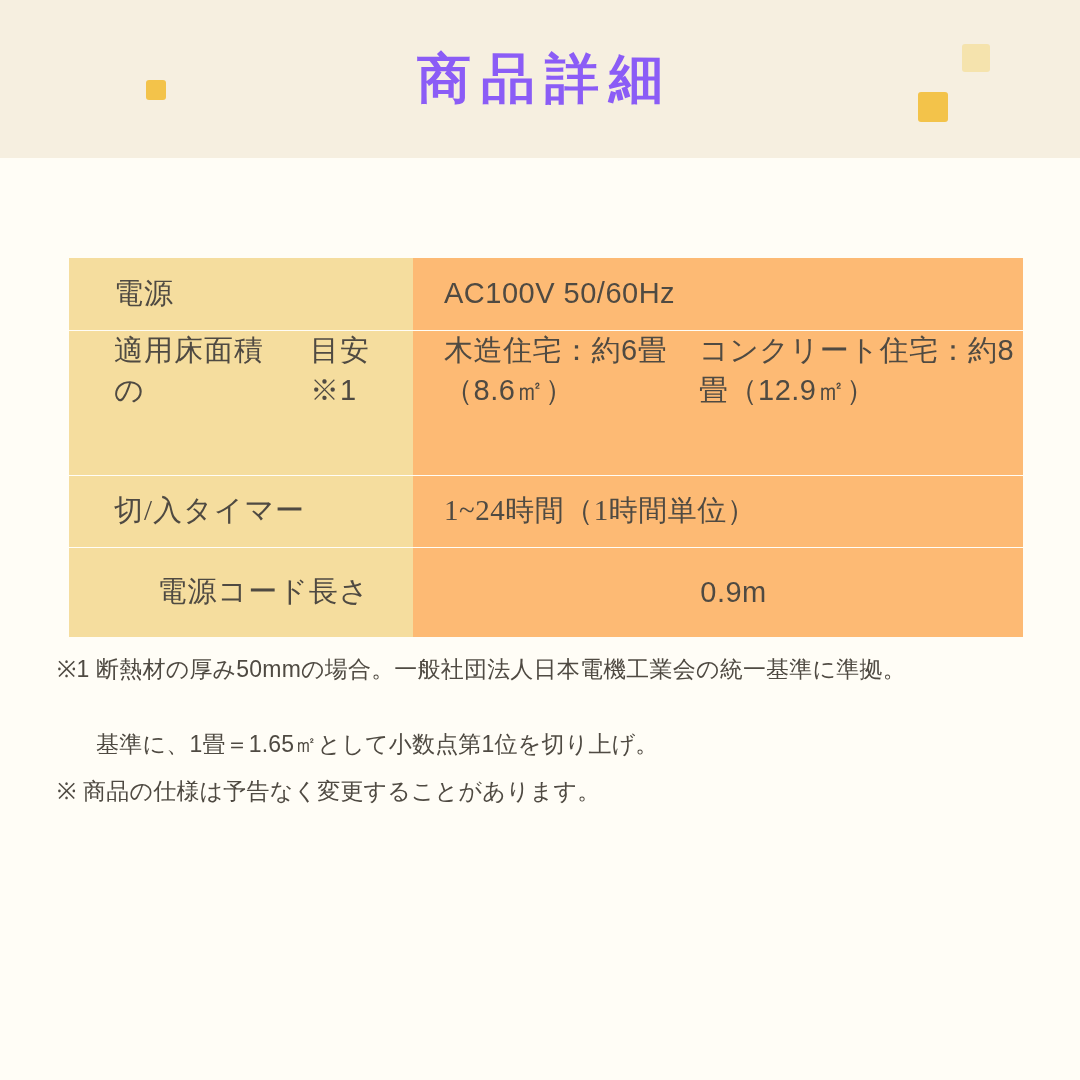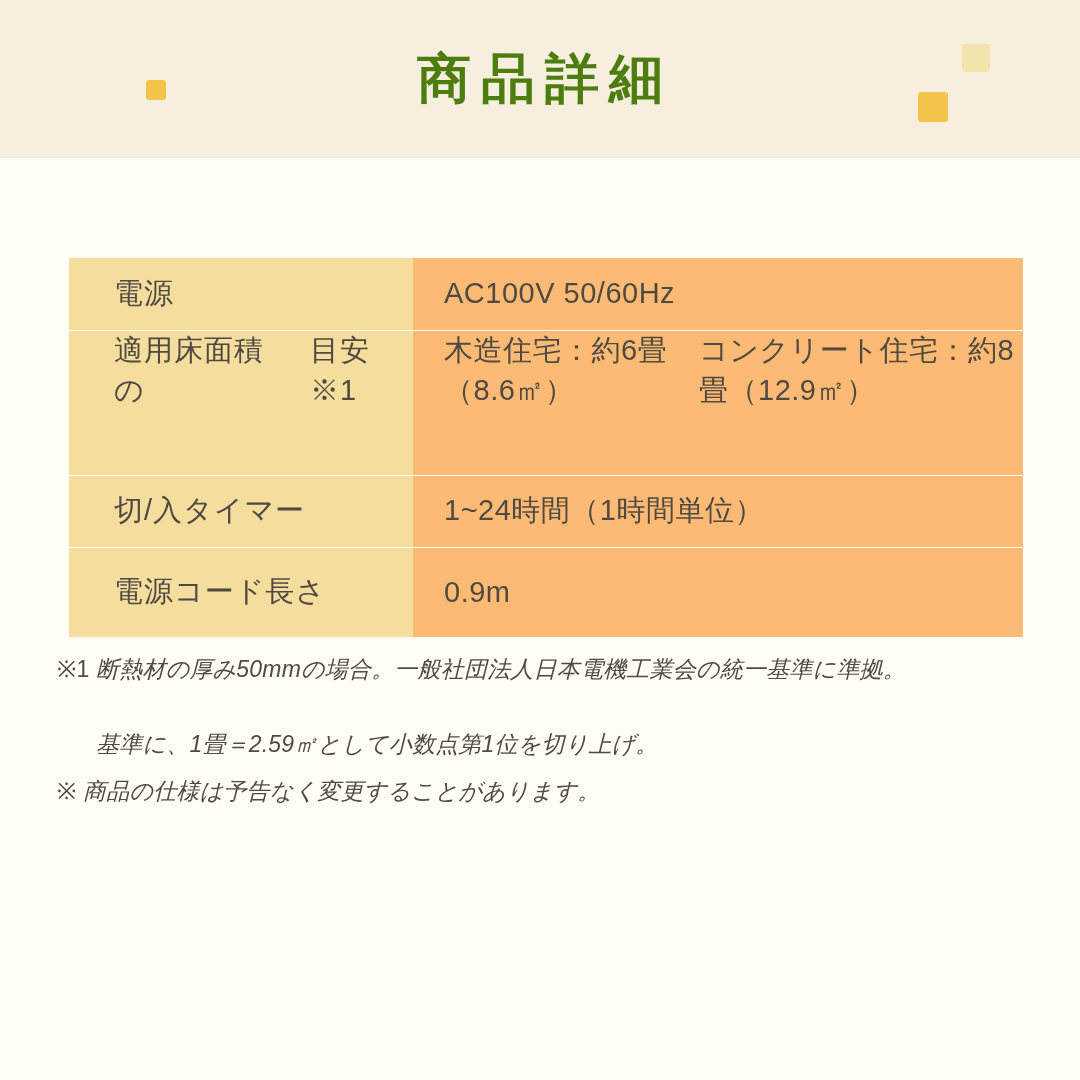--- a/index.html
+++ b/index.html
@@ -24,21 +24,21 @@
     height: 158px;
     background: #f6efe0;
     display: flex;
     align-items: center;
     justify-content: center;
   }
   .header-title {
     font-size: 54px;
     font-weight: bold;
     letter-spacing: 10px;
-    color: #4d7c0f;
+    color: #8b5cf6;
     text-indent: 10px;
   }
   .sq {
     position: absolute;
     border-radius: 3px;
   }
   .sq-a { left: 146px; top: 80px;  width: 20px; height: 20px; background: #f3c34a; }
   .sq-b { left: 918px; top: 92px;  width: 30px; height: 30px; background: #f3c34a; }
   .sq-c { left: 962px; top: 44px;  width: 28px; height: 28px; background: #f5e3ad; }
 
@@ -55,38 +55,38 @@
   }
   .spec-table tr { }
   .spec-table th, .spec-table td {
     text-align: left;
     vertical-align: middle;
     font-weight: normal;
     color: #4f4a42;
     border-bottom: 1px solid #fffdf6;
   }
   .spec-table tr:last-child th,
-  .spec-table tr:last-child td { border-bottom: none; }
+  .spec-table tr:last-child td { border-bottom: none; text-align: center; }
   .spec-table th {
     width: 344px;
     background: #f5dd9e;
     padding: 0 0 0 45px;
     font-size: 29px;
     letter-spacing: 1px;
   }
   .spec-table td {
     background: #fdba74;
     padding: 0 0 0 31px;
     font-size: 29px;
     letter-spacing: 0.5px;
   }
   .r-power    th, .r-power    td { height: 72px; }
   .r-watt     th, .r-watt     td { height: 72px; }
   .r-area     th, .r-area     td { height: 145px; }
-  .r-timer    th, .r-timer    td { height: 72px; }
+  .r-timer    th, .r-timer    td { height: 72px; font-family: Liberation Serif, serif; }
   .r-mass     th, .r-mass     td { height: 72px; }
   .r-cord     th, .r-cord     td { height: 90px; }
 
   .two-line-head, .two-line-cell {
     display: flex;
     justify-content: center;
     gap: 22px;
     height: 100%;
   }
 
@@ -94,21 +94,21 @@
   .notes {
     margin: 14px 0 0 57px;
     width: 980px;
     color: #4f4a42;
     font-size: 23px;
     line-height: 1.62;
     letter-spacing: 0.2px;
   }
   .note-block { display: flex; }
   .note-mark { flex: 0 0 auto; white-space: pre; }
-  .note-body { flex: 1 1 auto; font-style: italic; }
+  .note-body { flex: 1 1 auto; }
   .note-2 { margin-top: 10px; }
 </style>
 </head>
 <body>
 
 <div class="page">
 
   <div class="header">
     <div class="sq sq-a"></div>
     <div class="sq sq-c"></div>
@@ -148,21 +148,21 @@
       </tbody>
     </table>
   </div>
 
   <div class="notes">
     <div class="note-block">
       <span class="note-mark">※1 </span>
       <span class="note-body">
         <span>断熱材の厚み50mmの場合。一般社団法人日本電機工業会の統一基準に準拠。</span><br>
         <br>
-        <span>基準に、1畳＝2.59㎡として小数点第1位を切り上げ。</span>
+        <span>基準に、1畳＝1.65㎡として小数点第1位を切り上げ。</span>
       </span>
     </div>
     <div class="note-block note-2">
       <span class="note-mark">※ </span>
       <span class="note-body">商品の仕様は予告なく変更することがあります。</span>
     </div>
   </div>
 
 </div>
 

